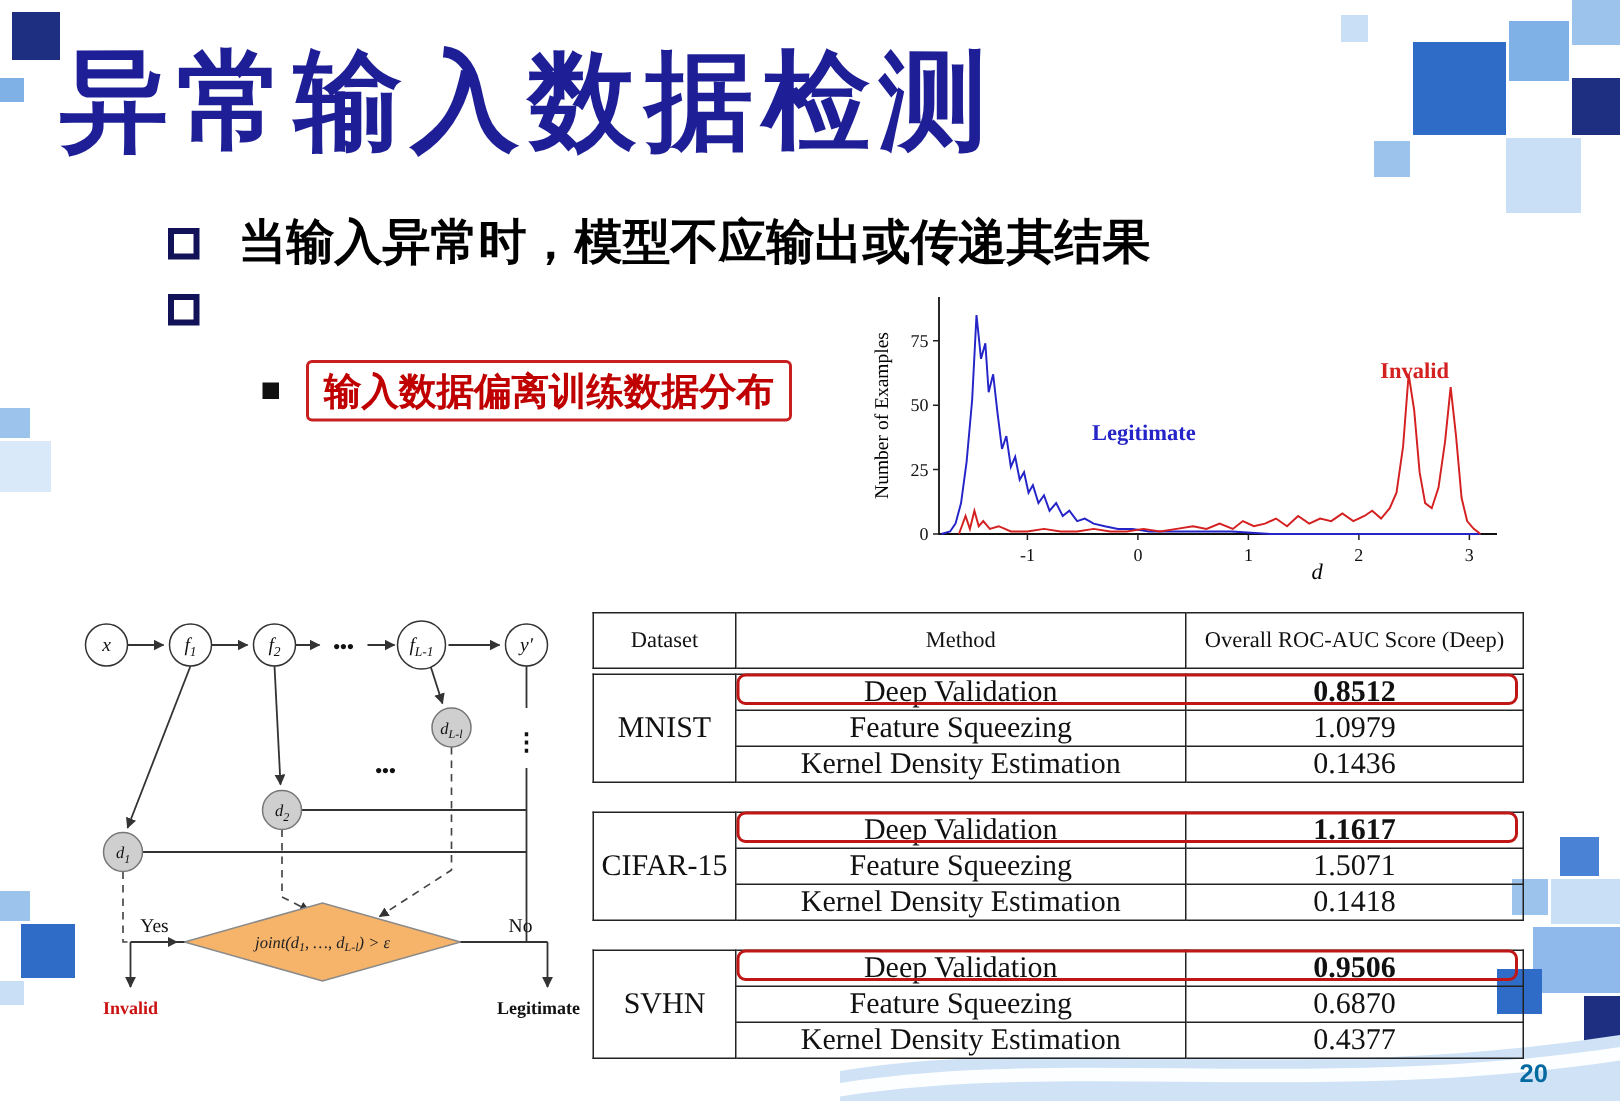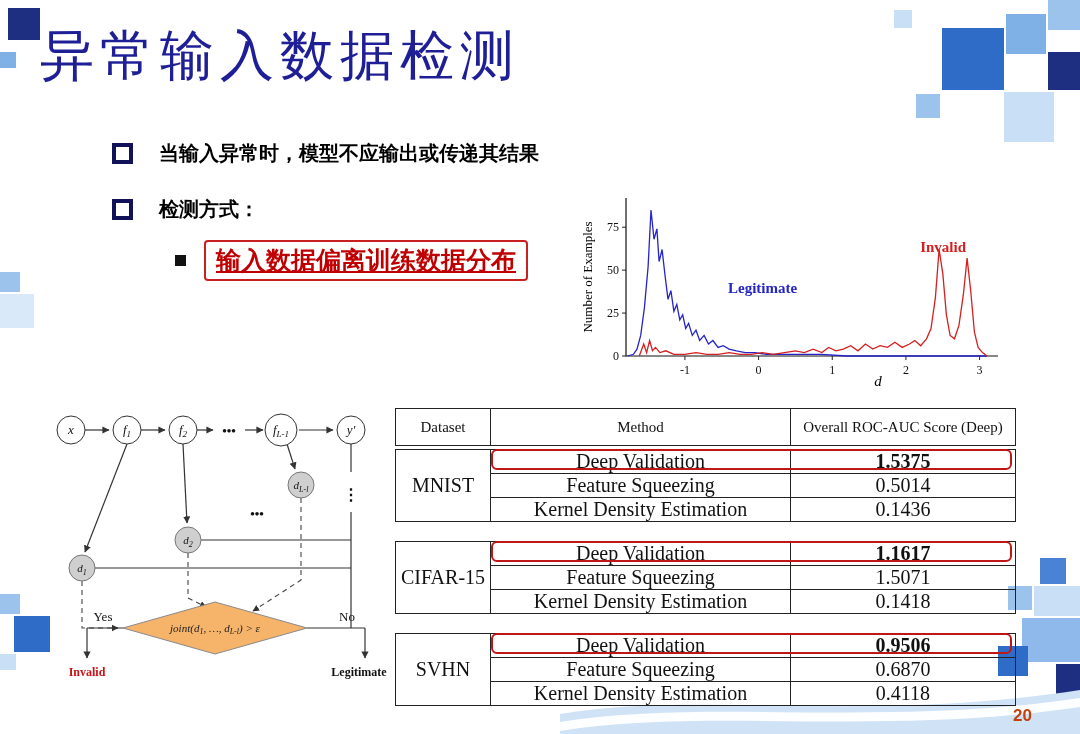--- a/index.html
+++ b/index.html
@@ -1,47 +1,47 @@
 <!DOCTYPE html>
 <html><head>
 <meta charset="utf-8">
 <style>
   html,body{margin:0;padding:0;}
   body{
     width:1080px;height:734px;position:relative;overflow:hidden;background:#ffffff;
     font-family:"Liberation Sans",sans-serif;
   }
   .title{
-    position:absolute;left:40px;top:20px;font-size:54px;font-weight:normal;
+    position:absolute;left:40px;top:20px;font-size:72px;font-weight:bold;
     color:#1e1e96;letter-spacing:6px;font-family:"Liberation Sans",sans-serif;
   }
   .bullet-row{position:absolute;display:flex;align-items:center;}
   .sq-hollow{width:13px;height:13px;border:4px solid #121258;margin-right:26px;flex:none;}
   .sq-filled{width:11px;height:11px;background:#111;margin-right:18px;flex:none;}
-  .b-text{font-size:20px;font-weight:bold;color:#000;text-align:center;}
+  .b-text{font-size:32px;font-weight:bold;color:#000;text-align:center;}
   .sub-text{
     font-size:25px;font-weight:bold;color:#c00000;
-    border:2px solid #c82020;border-radius:4px;padding:2px 10px;text-decoration:underline;
+    border:2px solid #c82020;border-radius:4px;padding:2px 10px;
   }
   .chart{position:absolute;left:578px;top:188px;}
   .flow{position:absolute;left:25px;top:400px;}
   .results{position:absolute;left:395px;top:408px;width:620px;
     font-family:"Liberation Serif",serif;font-size:15px;color:#111;}
   .results table{border-collapse:collapse;width:620px;table-layout:fixed;}
   .results th,.results td{border:1px solid #222;text-align:center;padding:0;overflow:hidden;}
   .results th{height:36px;font-weight:normal;font-size:15px;}
   .grp td{height:21px;font-size:20px;}
   .grp{position:relative;margin-top:19px;}
   .grp.first{margin-top:3px;}
   .bold{font-weight:bold;}
   .red-box{
     position:absolute;top:0px;left:96px;width:521px;height:21px;box-sizing:border-box;
     border:2.5px solid #c11616;border-radius:6px;pointer-events:none;
   }
-  .pageno{position:absolute;right:48px;bottom:8px;font-size:17px;font-weight:bold;color:#c2410c;}
+  .pageno{position:absolute;right:48px;bottom:8px;font-size:17px;font-weight:bold;color:#0369a1;}
   .dsq{position:absolute;}
   svg text{font-family:"Liberation Serif",serif;}
 </style>
 </head>
 <body>
 
 <div class="dsq" style="left:8px;top:8px;width:32px;height:32px;background:#1e2f82;"></div>
 <div class="dsq" style="left:0;top:52px;width:16px;height:16px;background:#7fb0e6;"></div>
 <div class="dsq" style="left:0;top:272px;width:20px;height:20px;background:#9cc3ec;"></div>
 <div class="dsq" style="left:0;top:294px;width:34px;height:34px;background:#d9e9fa;"></div>
@@ -68,21 +68,20 @@
 </svg>
 
 <div class="title">异常输入数据检测</div>
 
 <div class="bullet-row" style="left:112px;top:140px;">
   <span class="sq-hollow"></span>
   <span class="b-text">当输入异常时，模型不应输出或传递其结果</span>
 </div>
 <div class="bullet-row" style="left:112px;top:196px;">
   <span class="sq-hollow"></span>
-  <span class="b-text">检测方式：</span>
 </div>
 <div class="bullet-row" style="left:175px;top:240px;">
   <span class="sq-filled"></span>
   <span class="sub-text">输入数据偏离训练数据分布</span>
 </div>
 
 <div class="chart">
   <svg id="dist-chart" width="435" height="205" viewBox="0 0 435 205">
     <path d="M48,10 L48,168 L420,168" stroke="#111" stroke-width="1.2" fill="none"></path>
     <text transform="rotate(-90)" x="-89" y="14" text-anchor="middle" font-size="13">Number of Examples</text>
@@ -204,25 +203,25 @@
     <table>
       <colgroup>
           <col style="width:95px">
           <col style="width:300px">
           <col style="width:225px">
         </colgroup>
       <tbody>
           <tr>
         <td rowspan="3">MNIST</td>
         <td>Deep Validation</td>
-        <td class="bold">1.5375</td>
+        <td class="bold">0.8512</td>
       </tr>
       <tr>
         <td>Feature Squeezing</td>
-        <td>0.5014</td>
+        <td>1.0979</td>
       </tr>
       <tr>
         <td>Kernel Density Estimation</td>
         <td>0.1436</td>
       </tr>
     </tbody>
       </table>
     <div class="red-box"></div>
   </div>
 
@@ -264,21 +263,21 @@
         <td rowspan="3">SVHN</td>
         <td>Deep Validation</td>
         <td class="bold">0.9506</td>
       </tr>
       <tr>
         <td>Feature Squeezing</td>
         <td>0.6870</td>
       </tr>
       <tr>
         <td>Kernel Density Estimation</td>
-        <td>0.4118</td>
+        <td>0.4377</td>
       </tr>
     </tbody>
       </table>
     <div class="red-box"></div>
   </div>
 </div>
 
 <div class="pageno">20</div>
 
 </body></html>

